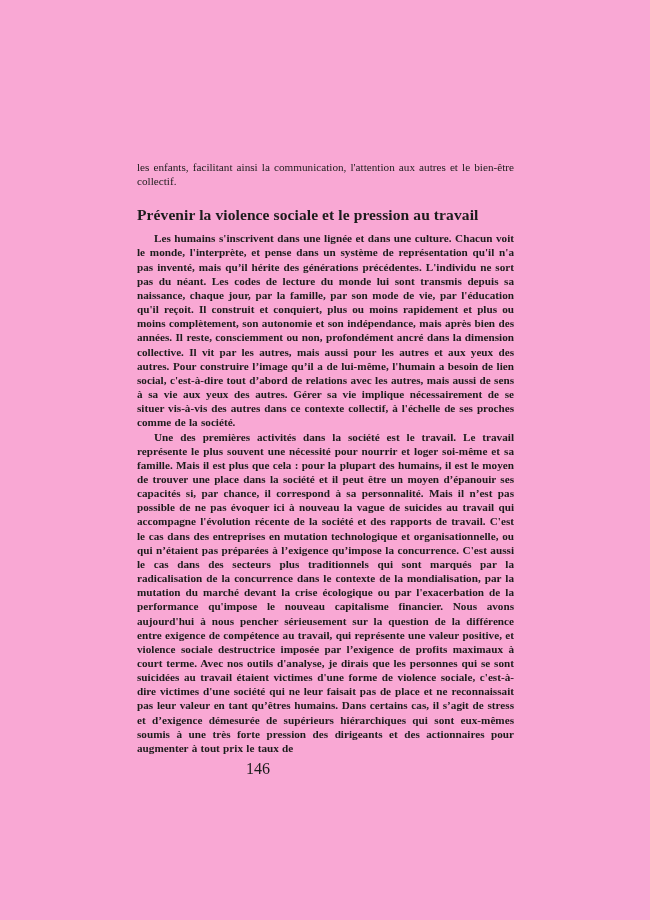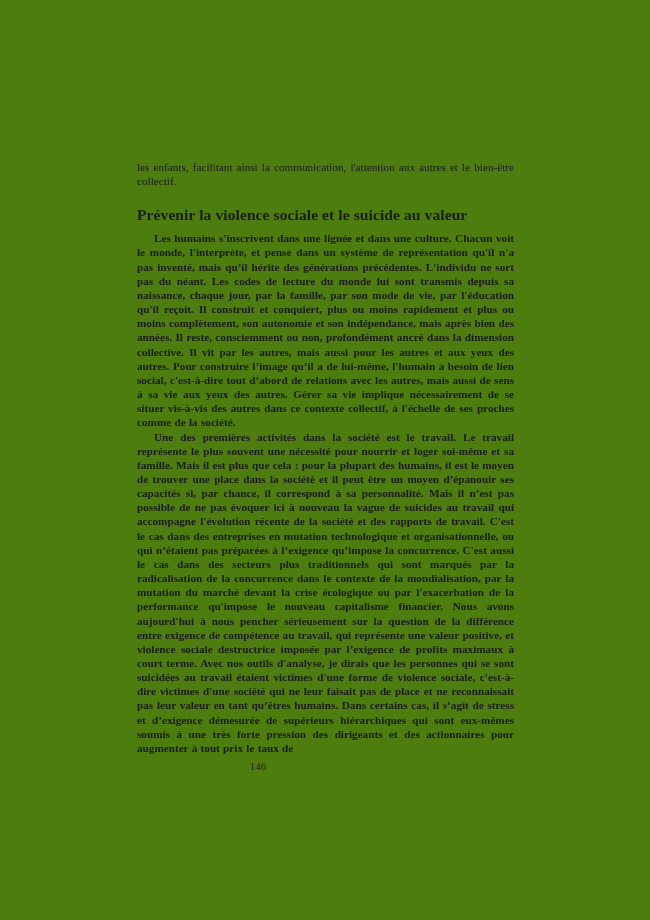--- a/index.html
+++ b/index.html
@@ -11,21 +11,21 @@
     height: 920px;
     background: #ffffff;
     position: relative;
     overflow: hidden;
     font-family: "Liberation Serif", "DejaVu Serif", serif;
     color: #1c1c1c;
   }
   .page {
     position: absolute;
     inset: 0;
-    background: #4d7c0f;
+    background: #f9a8d4;
   }
   .text-block {
     position: absolute;
     left: 137px;
     top: 160px;
     width: 377px;
   }
   .text-block p {
     margin: 0;
     text-align: justify;
@@ -43,28 +43,28 @@
   .body-para {
     text-indent: 17px;
     font-weight: bold;
   }
   .page-number {
     position: absolute;
     top: 760px;
     left: 0;
     width: 516px;
     text-align: center;
-    font-size: 11px;
+    font-size: 16px;
     color: #1c1c1c;
   }
 </style>
 </head>
 <body>
 
 <div class="page">
   <div class="text-block">
     <p class="fragment">les enfants, facilitant ainsi la communication, l'attention aux autres et le bien-être collectif.</p>
-    <h1 class="heading">Prévenir la violence sociale et le suicide au valeur</h1>
+    <h1 class="heading">Prévenir la violence sociale et le pression au travail</h1>
     <p class="body-para">Les humains s'inscrivent dans une lignée et dans une culture. Chacun voit le monde, l'interprète, et pense dans un système de représentation qu'il n'a pas inventé, mais qu’il hérite des générations précédentes. L'individu ne sort pas du néant. Les codes de lecture du monde lui sont transmis depuis sa naissance, chaque jour, par la famille, par son mode de vie, par l'éducation qu'il reçoit. Il construit et conquiert, plus ou moins rapidement et plus ou moins complètement, son autonomie et son indépendance, mais après bien des années. Il reste, consciemment ou non, profondément ancré dans la dimension collective. Il vit par les autres, mais aussi pour les autres et aux yeux des autres. Pour construire l’image qu’il a de lui-même, l'humain a besoin de lien social, c'est-à-dire tout d’abord de relations avec les autres, mais aussi de sens à sa vie aux yeux des autres. Gérer sa vie implique nécessairement de se situer vis-à-vis des autres dans ce contexte collectif, à l'échelle de ses proches comme de la société.</p>
     <p class="body-para">Une des premières activités dans la société est le travail. Le travail représente le plus souvent une nécessité pour nourrir et loger soi-même et sa famille. Mais il est plus que cela : pour la plupart des humains, il est le moyen de trouver une place dans la société et il peut être un moyen d’épanouir ses capacités si, par chance, il correspond à sa personnalité. Mais il n’est pas possible de ne pas évoquer ici à nouveau la vague de suicides au travail qui accompagne l'évolution récente de la société et des rapports de travail. C'est le cas dans des entreprises en mutation technologique et organisationnelle, ou qui n’étaient pas préparées à l’exigence qu’impose la concurrence. C'est aussi le cas dans des secteurs plus traditionnels qui sont marqués par la radicalisation de la concurrence dans le contexte de la mondialisation, par la mutation du marché devant la crise écologique ou par l'exacerbation de la performance qu'impose le nouveau capitalisme financier. Nous avons aujourd'hui à nous pencher sérieusement sur la question de la différence entre exigence de compétence au travail, qui représente une valeur positive, et violence sociale destructrice imposée par l’exigence de profits maximaux à court terme. Avec nos outils d'analyse, je dirais que les personnes qui se sont suicidées au travail étaient victimes d'une forme de violence sociale, c'est-à-dire victimes d'une société qui ne leur faisait pas de place et ne reconnaissait pas leur valeur en tant qu’êtres humains. Dans certains cas, il s’agit de stress et d’exigence démesurée de supérieurs hiérarchiques qui sont eux-mêmes soumis à une très forte pression des dirigeants et des actionnaires pour augmenter à tout prix le taux de</p>
   </div>
   <div class="page-number">146</div>
 </div>
 
 </body></html>

